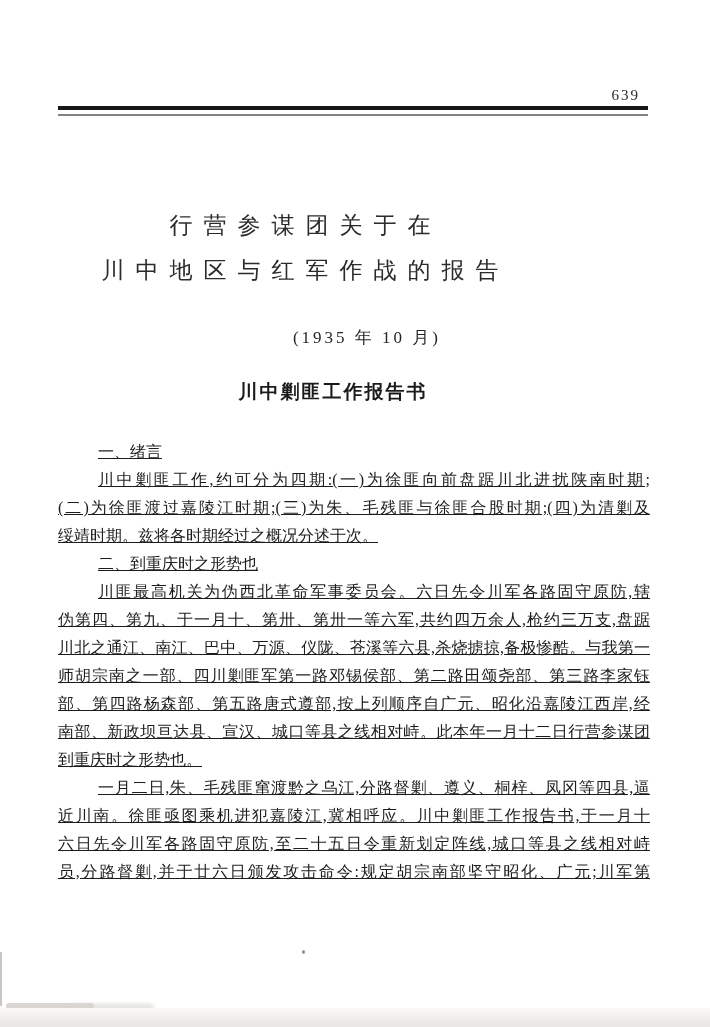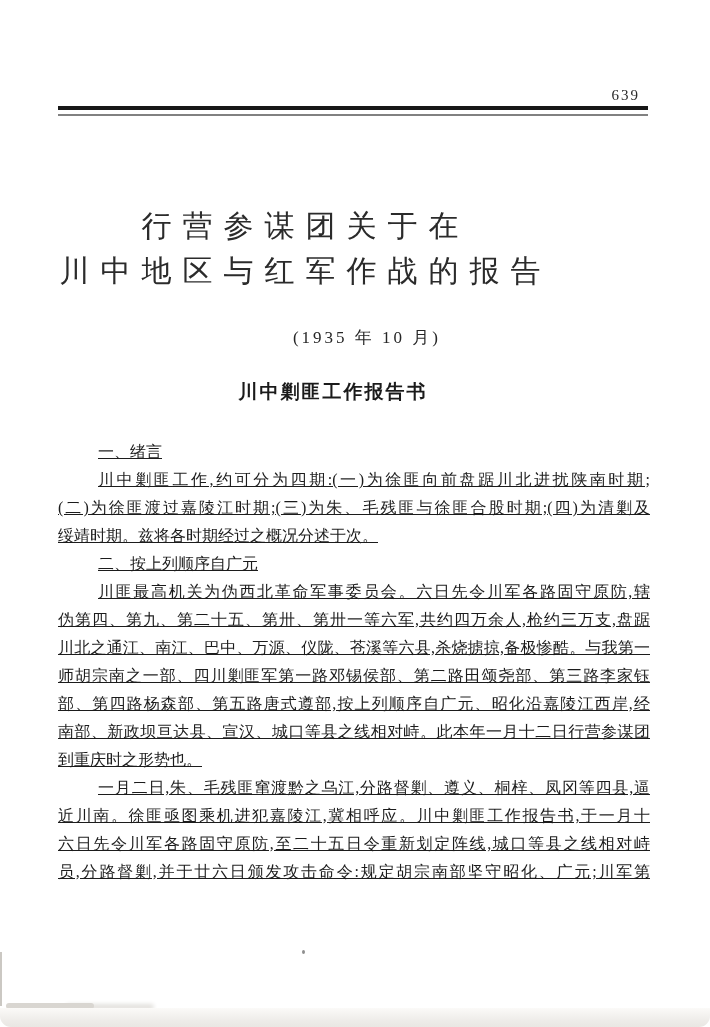--- a/index.html
+++ b/index.html
@@ -8,21 +8,20 @@
     background: #ffffff;
   }
   .page {
     position: relative;
     width: 710px;
     height: 1027px;
     background: #ffffff;
     overflow: hidden;
     font-family: "Liberation Serif", "DejaVu Serif", serif;
     color: #1e1e1e;
-    border-radius: 11px;
   }
 
   
   .folio {
     position: absolute;
     top: 87px;
     right: 70px;
     font-size: 15px;
     letter-spacing: 2px;
     color: #2a2a2a;
@@ -40,21 +39,21 @@
 
   
   .title {
     position: absolute;
     top: 203px;
     left: 0;
     width: 600px;
     margin: 0;
     text-align: center;
     font-weight: 400;
-    font-size: 30px;
+    font-size: 23px;
     line-height: 45px;
     letter-spacing: 11px;
     text-indent: 11px;
     color: #2b2b2b;
   }
   .title .t-line { display: block; }
 
   
   .date {
     position: absolute;
@@ -158,23 +157,23 @@
 
   <div class="date">(1935 年 10 月)</div>
 
   <div class="subtitle">川中剿匪工作报告书</div>
 
   <div class="body-text">
     <div class="ln ind end">一、绪言</div>
     <div class="ln ind">川中剿匪工作,约可分为四期:(一)为徐匪向前盘踞川北进扰陕南时期;</div>
     <div class="ln">(二)为徐匪渡过嘉陵江时期;(三)为朱、毛残匪与徐匪合股时期;(四)为清剿及</div>
     <div class="ln end">绥靖时期。兹将各时期经过之概况分述于次。</div>
-    <div class="ln ind end">二、按上列顺序自广元</div>
+    <div class="ln ind end">二、到重庆时之形势也</div>
     <div class="ln ind">川匪最高机关为伪西北革命军事委员会。六日先令川军各路固守原防,辖</div>
-    <div class="ln">伪第四、第九、第二十五、第卅、第卅一等六军,共约四万余人,枪约三万支,盘踞</div>
+    <div class="ln">伪第四、第九、于一月十、第卅、第卅一等六军,共约四万余人,枪约三万支,盘踞</div>
     <div class="ln">川北之通江、南江、巴中、万源、仪陇、苍溪等六县,杀烧掳掠,备极惨酷。与我第一</div>
     <div class="ln">师胡宗南之一部、四川剿匪军第一路邓锡侯部、第二路田颂尧部、第三路李家钰</div>
     <div class="ln">部、第四路杨森部、第五路唐式遵部,按上列顺序自广元、昭化沿嘉陵江西岸,经</div>
     <div class="ln">南部、新政坝亘达县、宣汉、城口等县之线相对峙。此本年一月十二日行营参谋团</div>
     <div class="ln end">到重庆时之形势也。</div>
     <div class="ln ind">一月二日,朱、毛残匪窜渡黔之乌江,分路督剿、遵义、桐梓、凤冈等四县,逼</div>
     <div class="ln">近川南。徐匪亟图乘机进犯嘉陵江,冀相呼应。川中剿匪工作报告书,于一月十</div>
     <div class="ln">六日先令川军各路固守原防,至二十五日令重新划定阵线,城口等县之线相对峙</div>
     <div class="ln">员,分路督剿,并于廿六日颁发攻击命令:规定胡宗南部坚守昭化、广元;川军第</div>
   </div>

